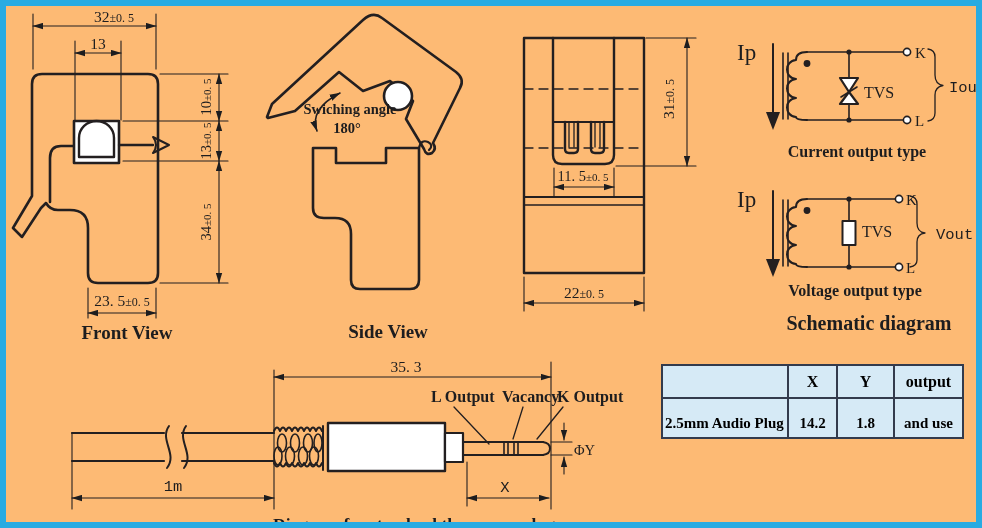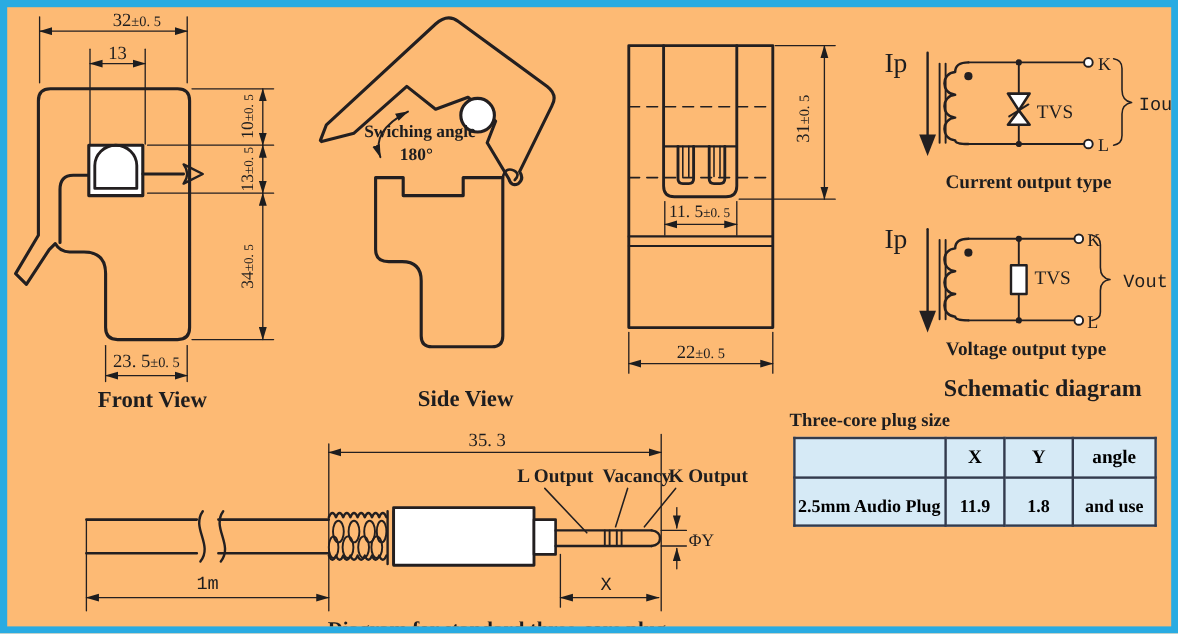--- a/index.html
+++ b/index.html
@@ -219,37 +219,36 @@
     <text class="t-dim mid" x="400" y="366">35. 3</text>
     <text class="t-lbl" x="425" y="396">L Output</text>
     <text class="t-lbl" x="496" y="396">Vacancy</text>
     <text class="t-lbl" x="551" y="396">K Output</text>
     <text class="t-dims" x="568" y="449">ΦY</text>
     <text class="t-mono mid" x="499" y="486">X</text>
     <text class="t-pcap mid" x="408" y="524">Diagram for standard three-core plug</text>
   </g>
 </svg>
 
-<div class="tbl-title">Three-core plug size</div>
 <table class="plug">
   <colgroup>
         <col style="width:126px">
         <col style="width:49px">
         <col style="width:57px">
         <col style="width:69px">
       </colgroup>
   <tbody>
         <tr class="hdr" style="height:33px">
     <td></td>
     <td>X</td>
     <td>Y</td>
-    <td>angle</td>
+    <td>output</td>
   </tr>
   <tr style="height:40px">
     <td class="name">2.5mm Audio Plug</td>
-    <td>11.9</td>
+    <td>14.2</td>
     <td>1.8</td>
     <td>and use</td>
   </tr>
 </tbody>
     </table>
 
 </div>
 
 </body></html>

